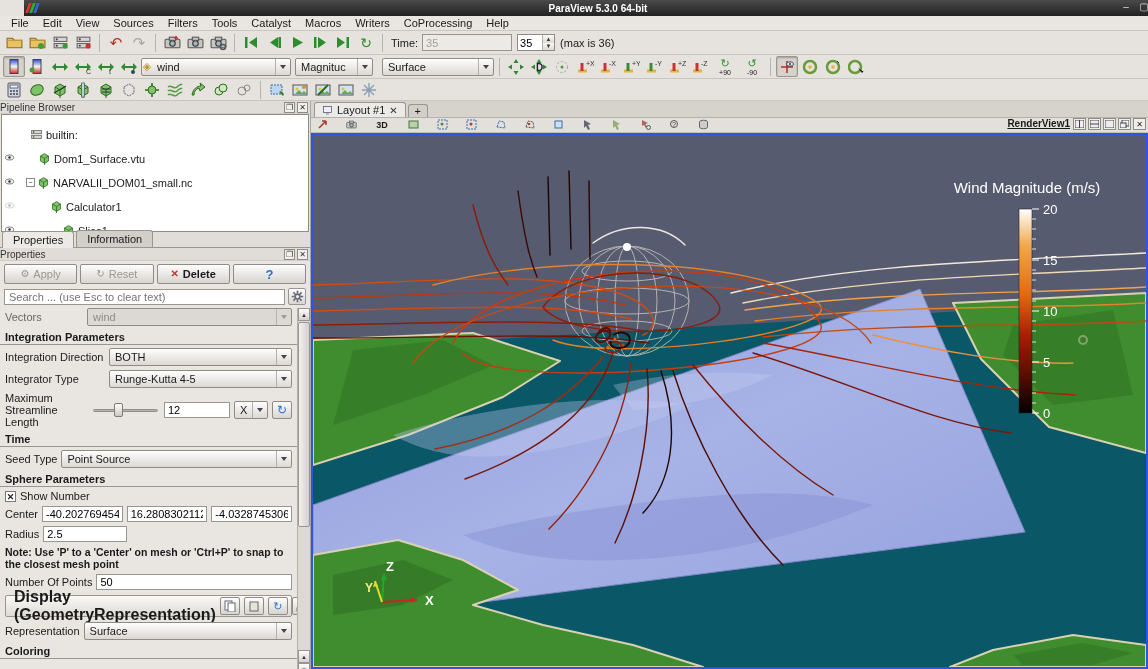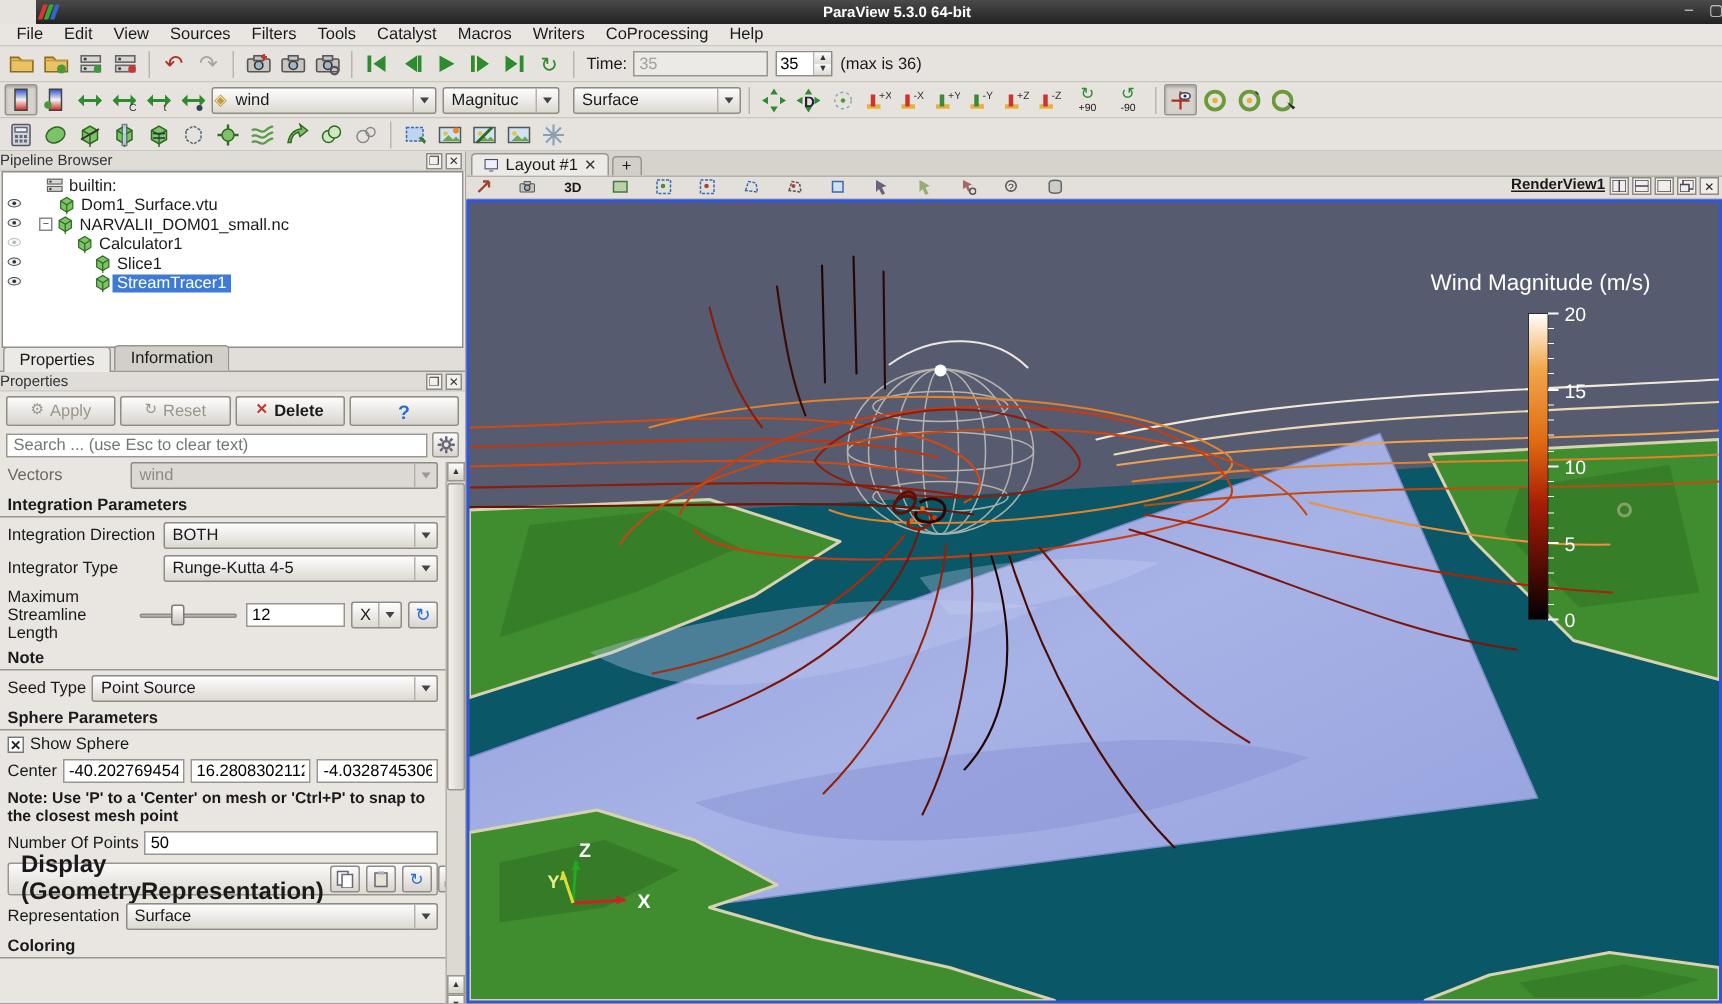--- a/index.html
+++ b/index.html
@@ -50,21 +50,21 @@
 
   
   .leftcol { position:absolute; left:0; top:101px; width:311px; height:568px; border-right:1px solid #a9a5a0;
     background:#e9e6e2; }
   .panelhead { height:13px; background:#e0ddd8; display:flex; align-items:center; justify-content:flex-start;
     font-size:10px; color:#333; position:relative; border-bottom:1px solid #cfccc6; }
   .panelhead .pbtns { position:absolute; right:2px; top:1px; display:flex; gap:2px; }
   .pbtn { width:11px; height:11px; border:1px solid #8f8b85; background:#f2f0ec; font-size:8px;
     display:flex; align-items:center; justify-content:center; color:#333; }
   .tree { height:118px; background:#fff; border:1px solid #8f8b85; margin:0 1px; overflow:hidden; padding-top:2px; }
-  .trow { height:13px; display:flex; align-items:center; font-size:11px; }
+  .trow { height:13px; display:flex; align-items:center; font-size:11px;margin-top:11px; }
   .trow .eye { width:14px; text-align:center; flex:0 0 auto; }
   .trow .lbl { padding:0 3px; white-space:nowrap; }
   .trow.sel .lbl { background:#3d7bd6; color:#fff; }
   .expander { width:9px; height:9px; border:1px solid #888; background:#fff; font-size:7px; line-height:7px;
     text-align:center; color:#333; margin-right:2px; flex:0 0 auto; }
   .tabrow { height:16px; display:flex; align-items:flex-end; padding-left:2px; background:#e1ded9;
     border-bottom:1px solid #9a968f; }
   .tab { padding:2px 10px; border:1px solid #9a968f; border-bottom:none; border-radius:3px 3px 0 0;
     background:#d2cec8; margin-right:2px; font-size:11px; }
   .tab.active { background:#eceae6; position:relative; top:1px; }
@@ -744,41 +744,45 @@
           <span class="cval">X</span>
           <span class="carr">
               <span class="arrdn"></span>
             </span>
         </span>
         <span class="minibtn">
             <span style="color:#2a6fd0;font-size:12px">↻</span>
           </span>
       </div>
 
-      <div class="sect">Note</div>
+      <div class="sect">Time</div>
       <div class="prow">
         <label>Seed Type</label>
         <span class="combo" style="flex:1">
           <span class="cval">Point Source</span>
           <span class="carr">
               <span class="arrdn"></span>
             </span>
         </span>
       </div>
 
       <div class="sect">Sphere Parameters</div>
       <div class="prow">
         <span class="chk">✕</span>
-        <label>Show Sphere</label>
+        <label>Show Number</label>
       </div>
       <div class="prow">
         <label>Center</label>
         <input class="tinput" style="flex: 1 1 0%; min-width: 0px;" value="-40.2027694540096">
         <input class="tinput" style="flex: 1 1 0%; min-width: 0px;" value="16.280830211296">
         <input class="tinput" style="flex: 1 1 0%; min-width: 0px;" value="-4.0328745306426">
+      </div>
+      <div class="prow">
+        <label>Radius</label>
+        <input class="tinput" style="width: 84px;" value="2.5">
       </div>
       <div class="note">Note: Use 'P' to a 'Center' on mesh or 'Ctrl+P' to snap to the closest mesh point</div>
       <div class="prow">
         <label>Number Of Points</label>
         <input class="tinput" style="flex: 1 1 0%;" value="50">
       </div>
 
       <div class="dispframe">
         <svg width="14" height="10">
             <rect x="1" y="2" width="12" height="3" rx="1.5" fill="#3a62c8"></rect>

